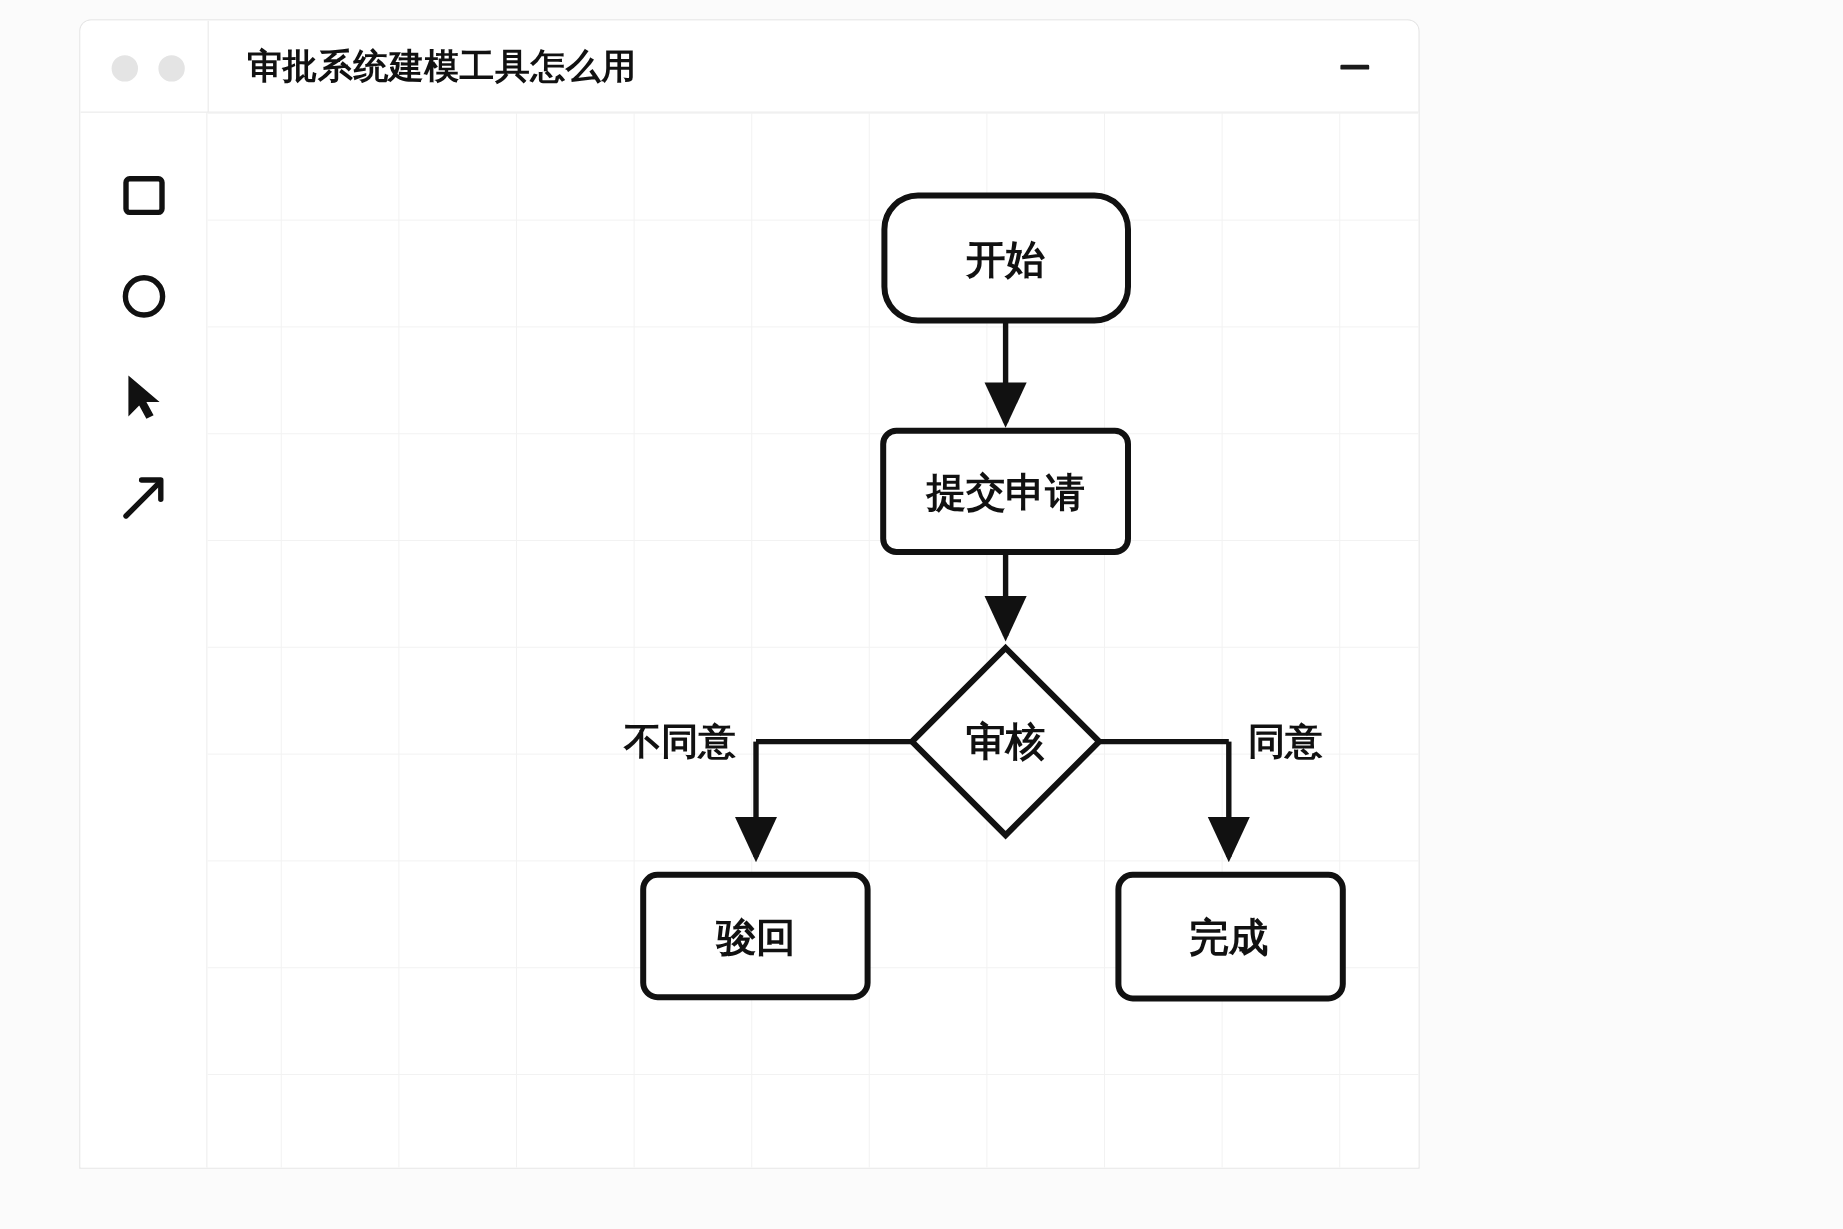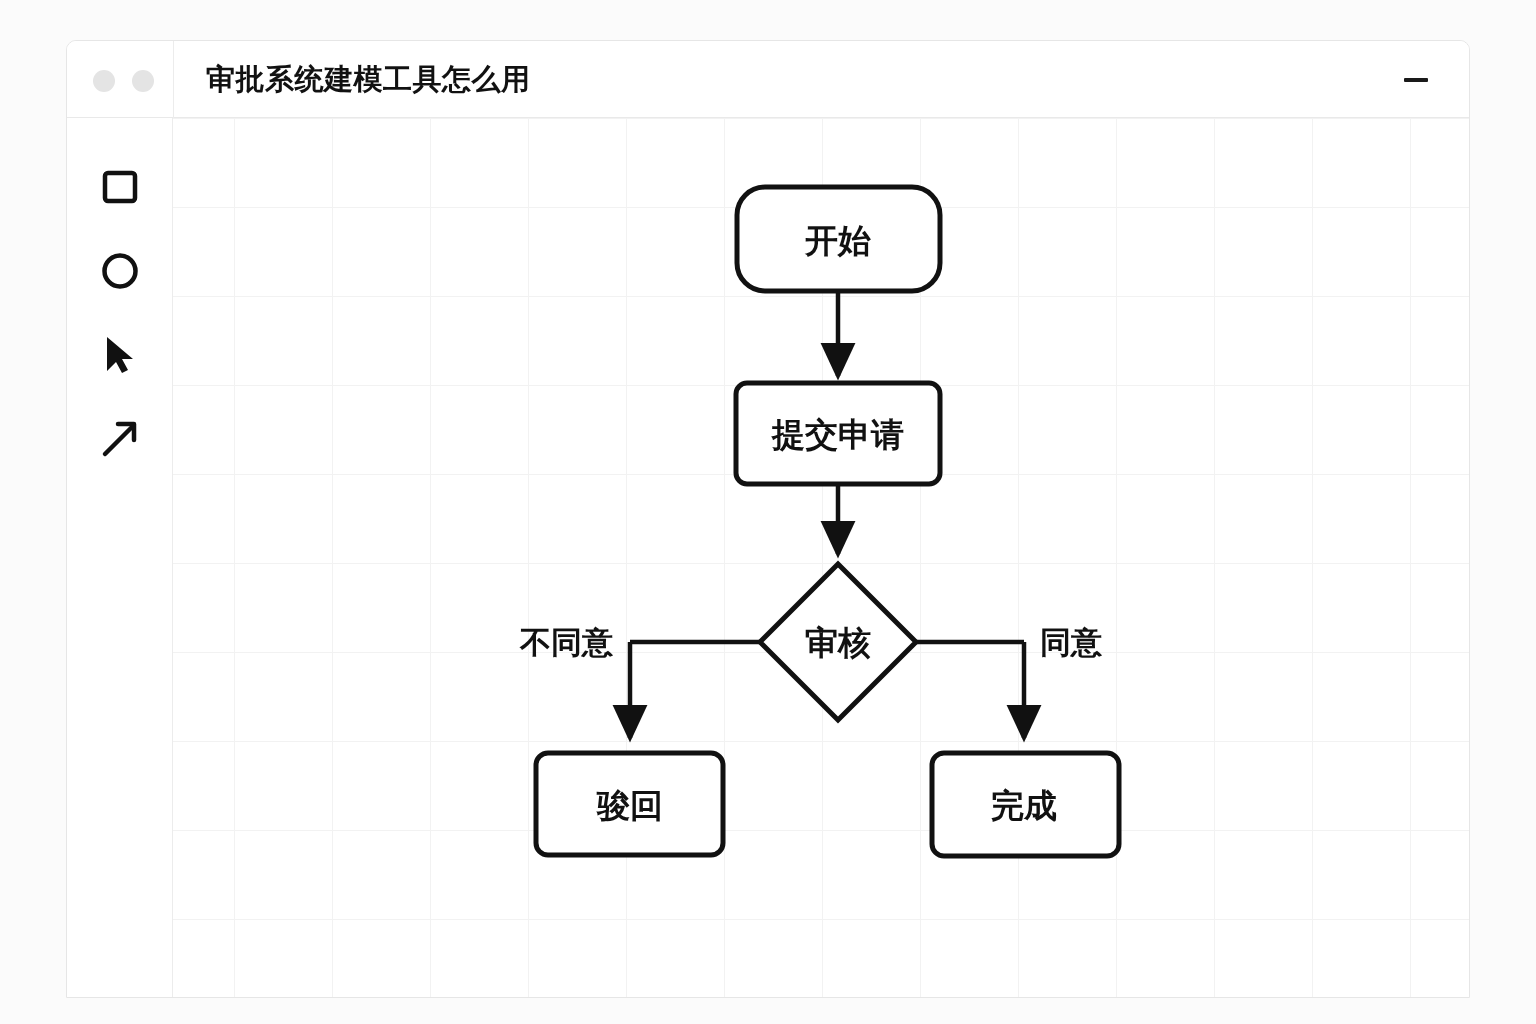--- a/index.html
+++ b/index.html
@@ -6,22 +6,22 @@
   html, body {
     margin: 0; padding: 0;
     width: 1536px; height: 1024px;
     background: #fbfbfb;
     font-family: "Liberation Sans", "DejaVu Sans", sans-serif;
     overflow: hidden;
   }
 
   #app-window {
     position: absolute;
-    left: 66px; top: 40px;
-    width: 1404px; height: 958px;
+    left: 66px; top: 16px;
+    width: 1117px; height: 958px;
     background: #ffffff;
     border: 1px solid #e6e6e6;
     border-radius: 10px 10px 0 0;
     overflow: hidden;
   }
 
   
   #titlebar {
     position: absolute;
     left: 0; top: 0;

